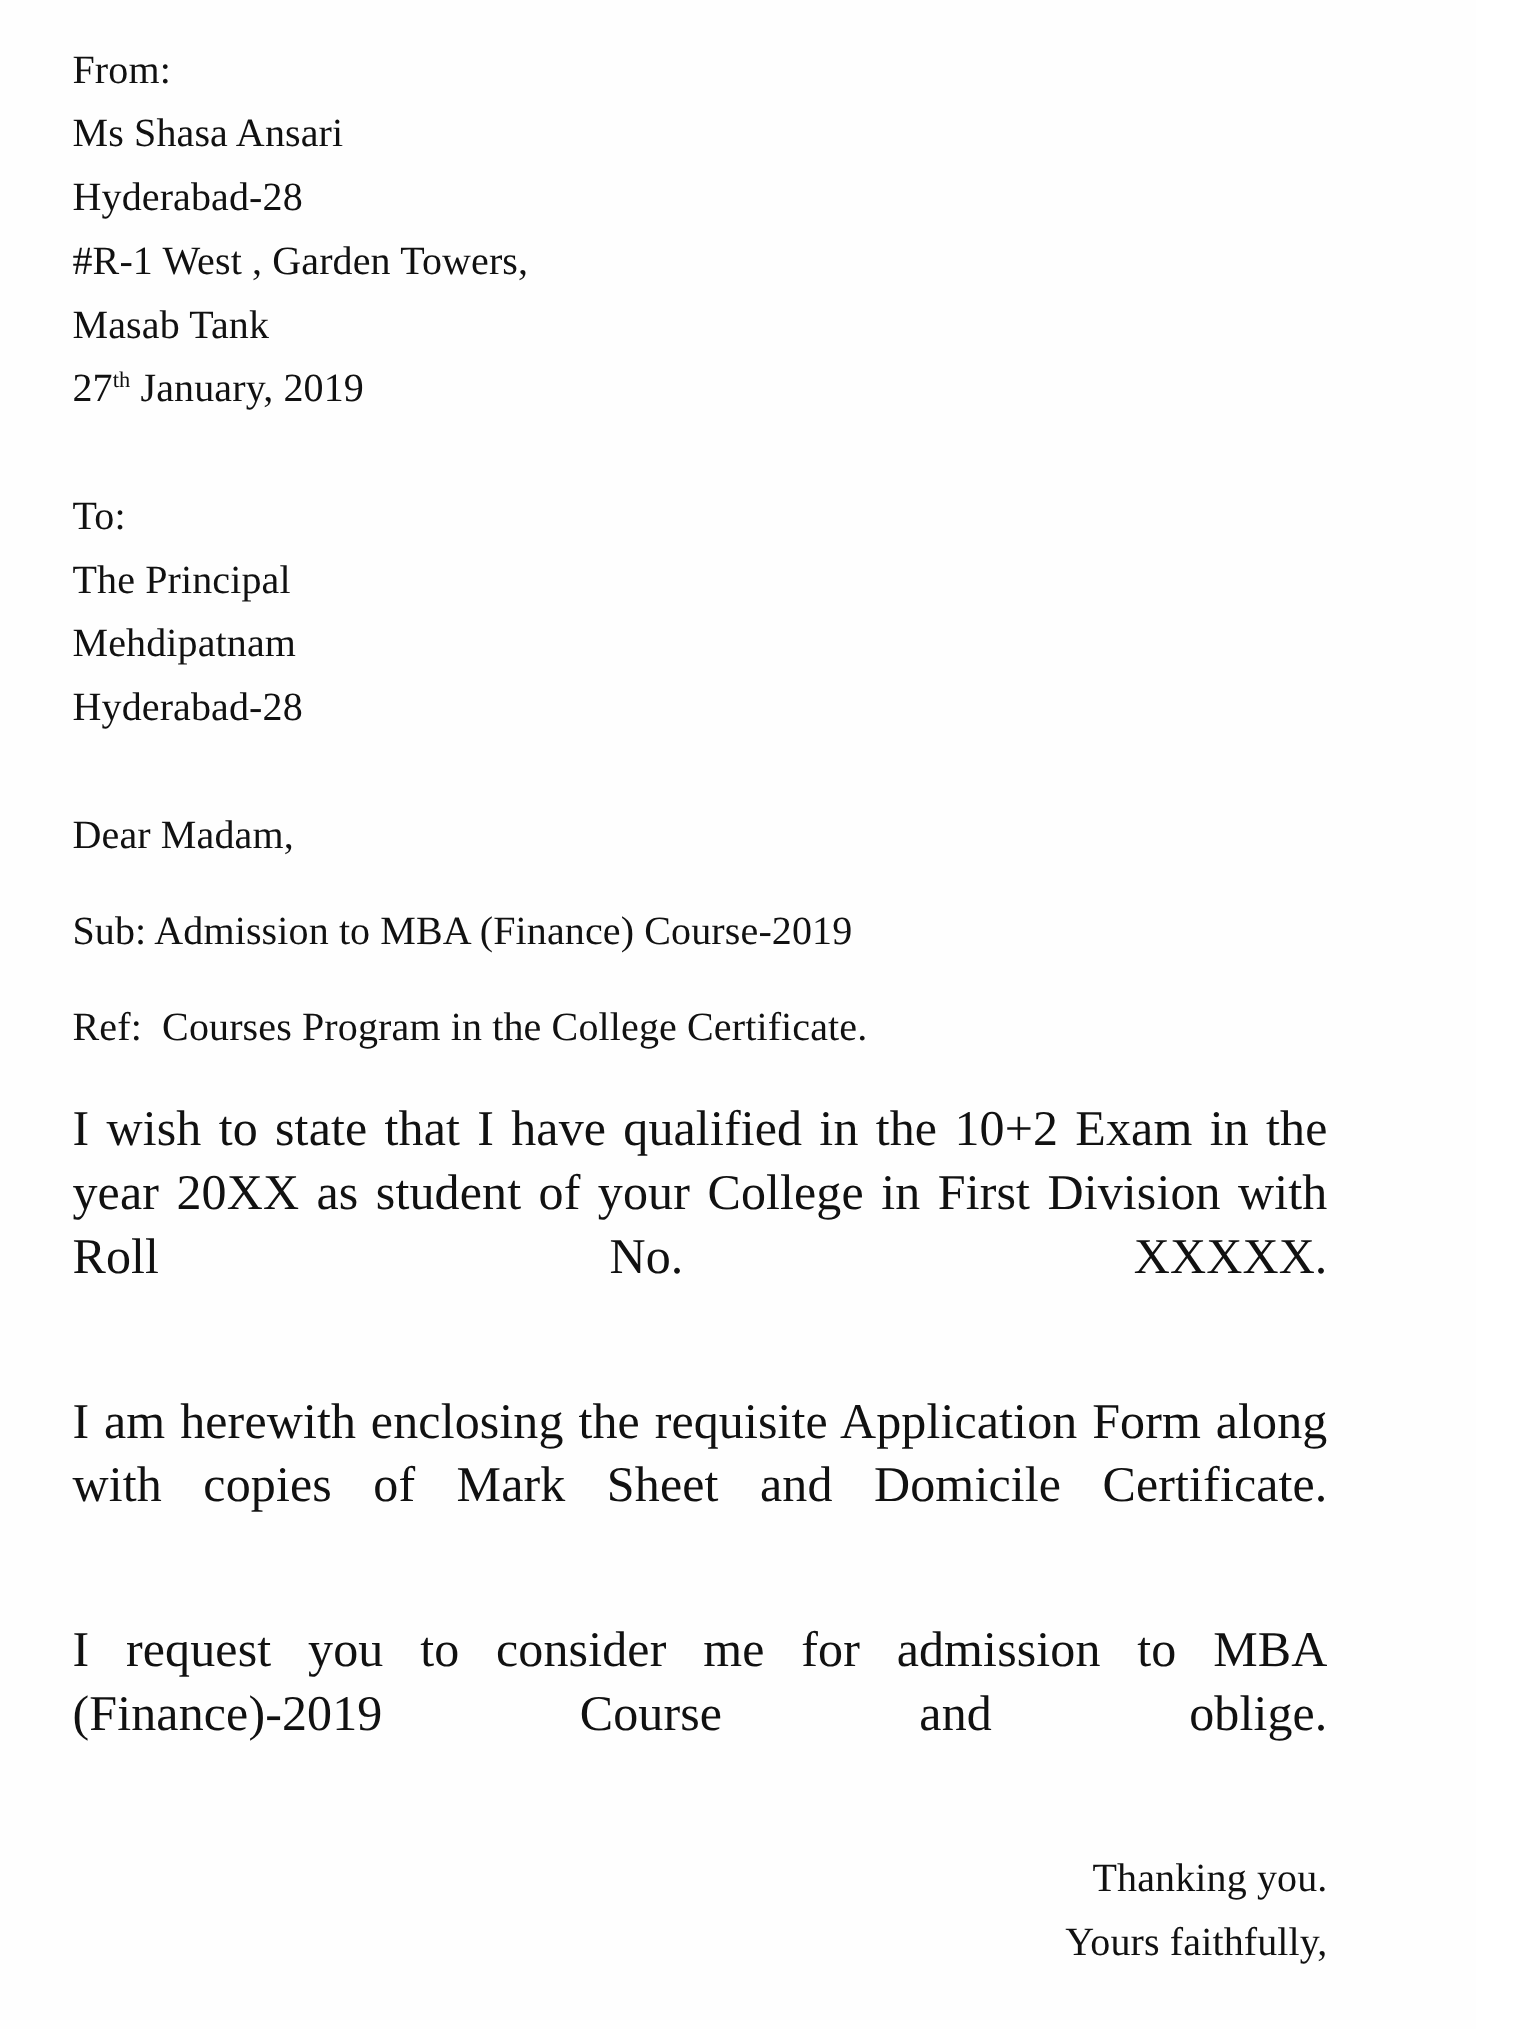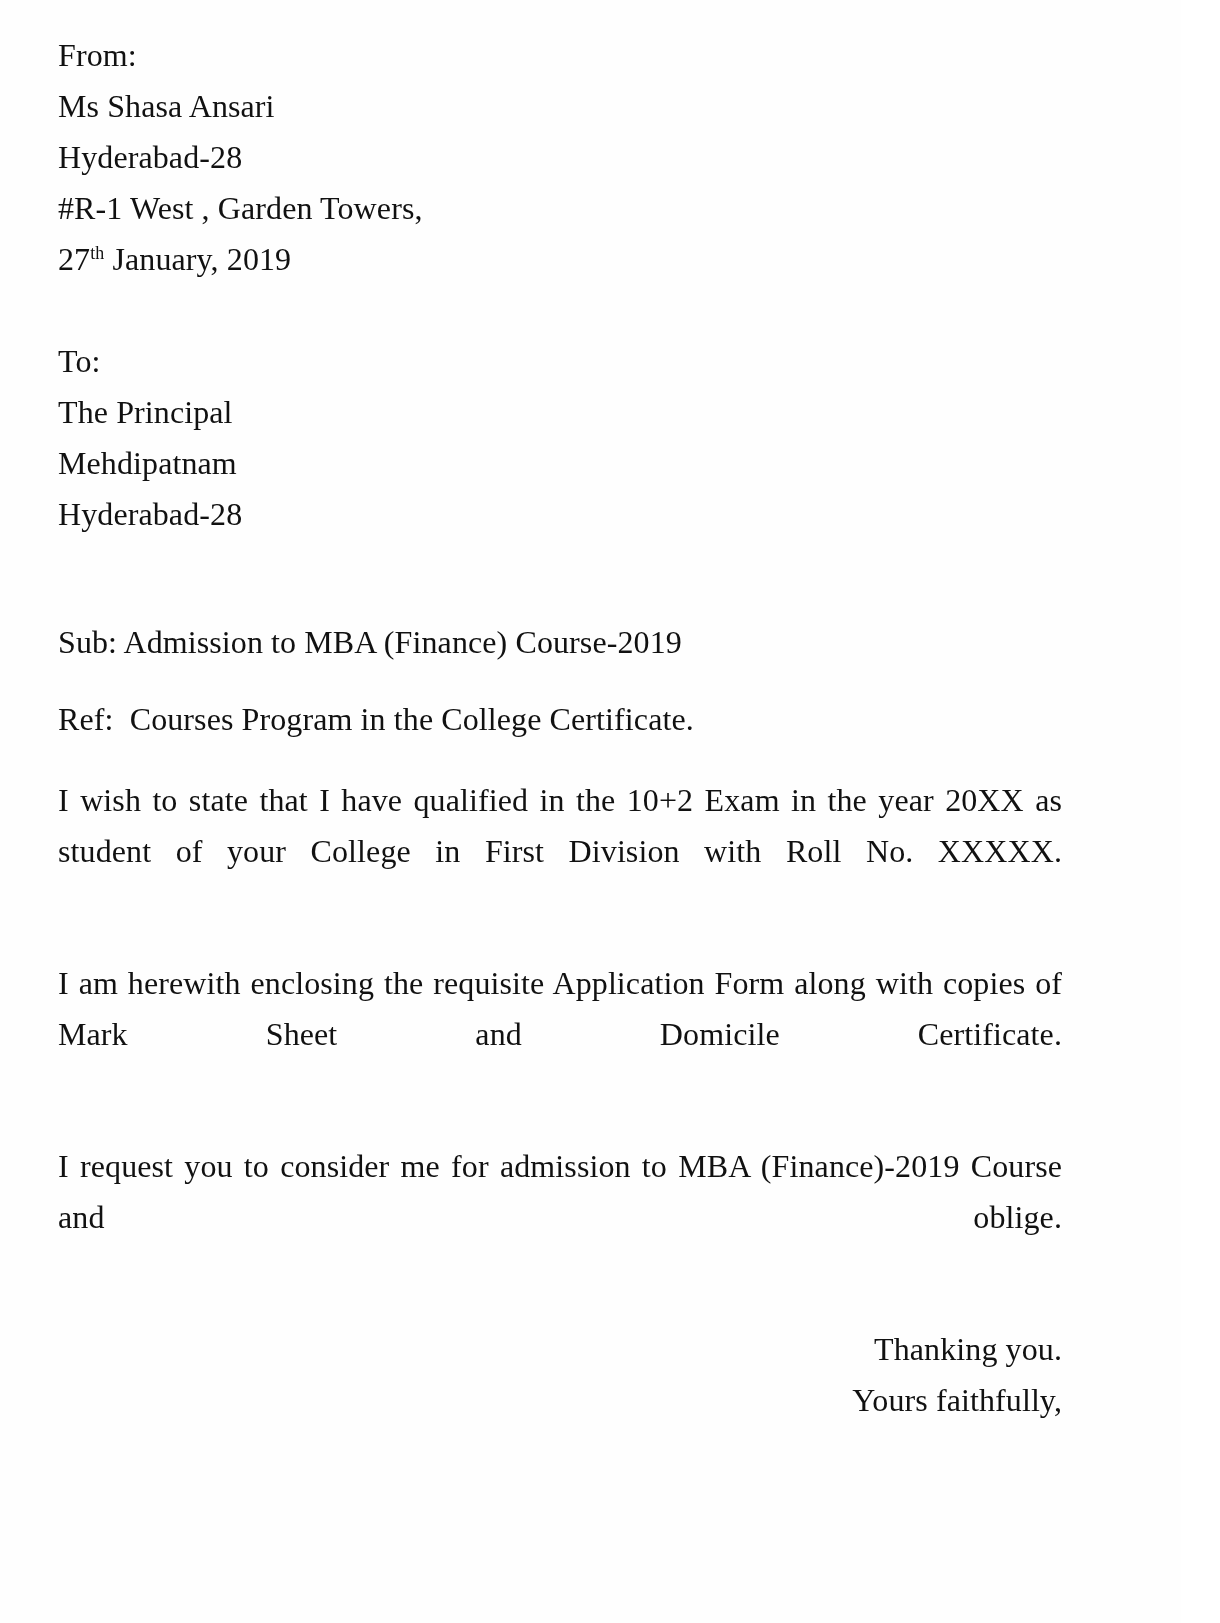--- a/index.html
+++ b/index.html
@@ -43,21 +43,21 @@
   }
   
   .single-line {
     font-size: 32px;
     line-height: 51px;
     white-space: pre;
     letter-spacing: 0.1px;
   }
   
   .para {
-    font-size: 32px;
+    font-size: 40px;
     line-height: 51px;
     text-align: justify;
     text-justify: inter-word;
     letter-spacing: 0.1px;
     margin: 0;
   }
   .para:after {
     content: "";
     display: inline-block;
     width: 100%;
@@ -83,34 +83,36 @@
 <body>
 
 <div class="page">
   <div class="content">
 
     <div>
       <div class="addr-line">From:</div>
       <div class="addr-line">Ms Shasa Ansari</div>
       <div class="addr-line">Hyderabad-28</div>
       <div class="addr-line">#R-1 West , Garden Towers,</div>
+      <div class="addr-line">Masab Tank</div>
       <div class="addr-line"><span>27</span><sup class="ord">th</sup><span> January, 2019</span></div>
     </div>
 
     <div class="block-gap"></div>
 
     <div>
       <div class="addr-line">To:</div>
       <div class="addr-line">The Principal</div>
       <div class="addr-line">Mehdipatnam</div>
       <div class="addr-line">Hyderabad-28</div>
     </div>
 
     <div class="block-gap"></div>
 
+    <div class="single-line">Dear Madam,</div>
 
     <div class="half-gap"></div>
 
     <div class="single-line">Sub: Admission to MBA (Finance) Course-2019</div>
 
     <div class="half-gap"></div>
 
     <div class="single-line">Ref:  Courses Program in the College Certificate.</div>
 
     <div class="para-gap"></div>

